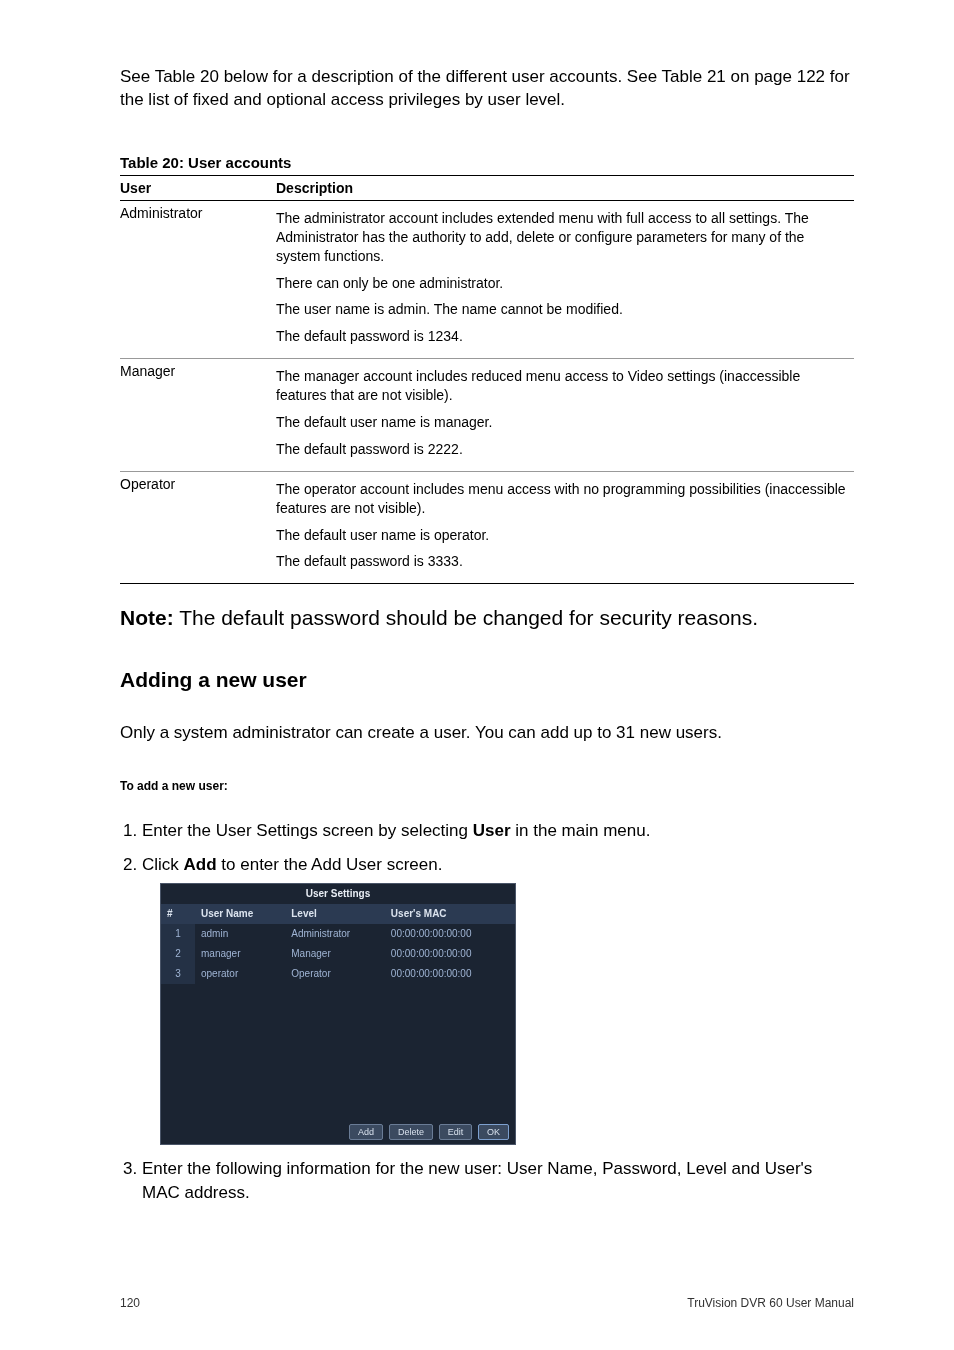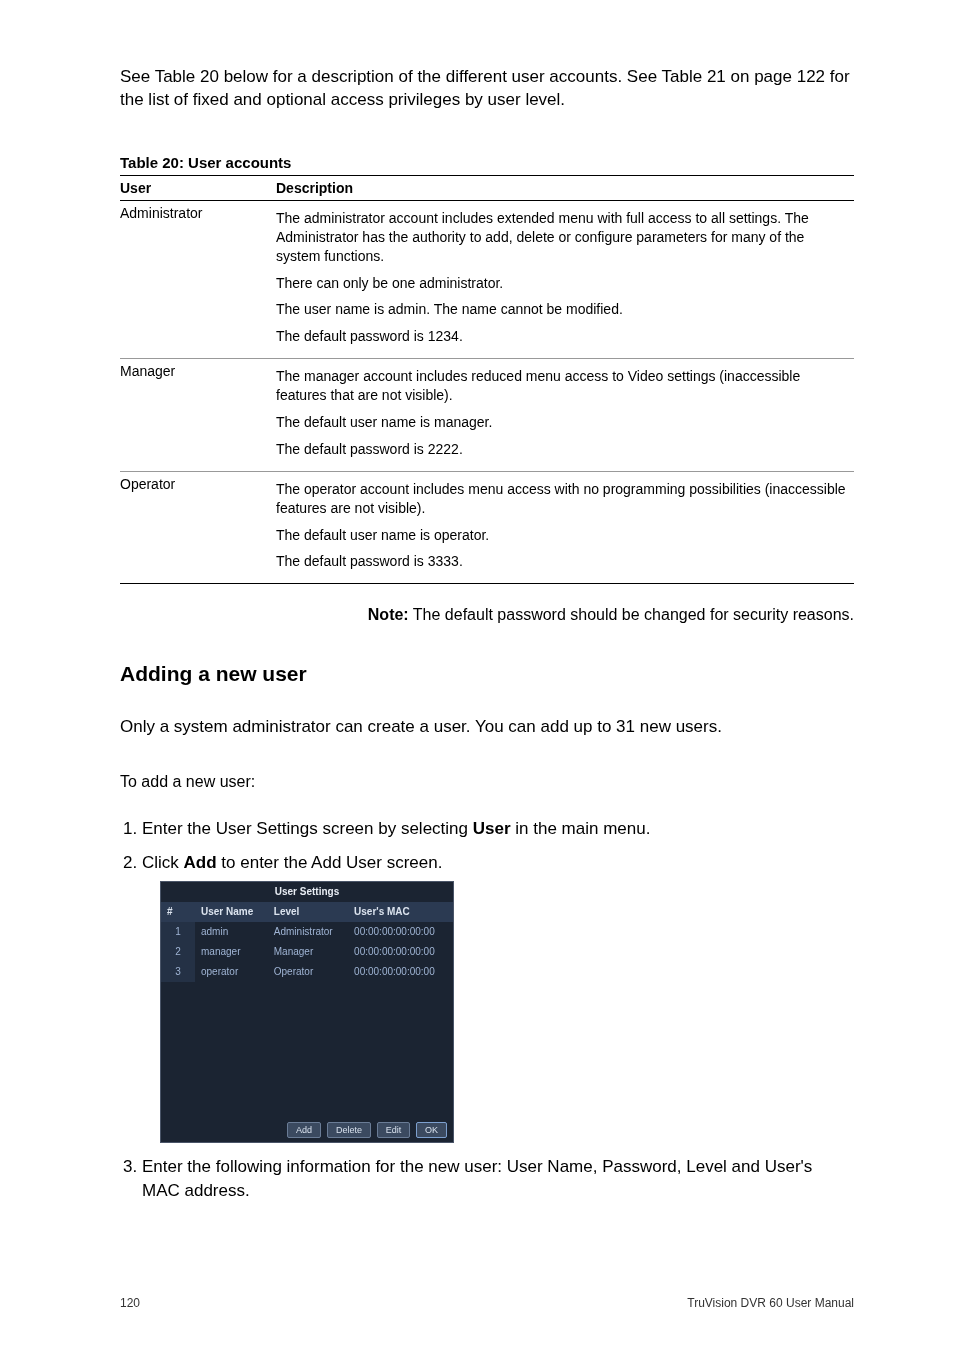--- a/index.html
+++ b/index.html
@@ -57,52 +57,51 @@
   }
   .col-user {
     width: 150px;
   }
   .cell-para {
     margin: 4px 0 8px 0;
     line-height: 1.35;
   }
   .note {
     margin: 22px 0 10px 0;
-    font-size: 16px;
-    text-align: right;
+    font-size: 21px;
   }
   .note-label {
     font-weight: bold;
   }
   .section-heading {
     font-weight: bold;
     font-size: 21px;
     margin: 28px 0 14px 0;
   }
   .subheading {
-    font-weight: normal;
-    font-size: 16px;
+    font-weight: bold;
+    font-size: 12px;
     margin: 16px 0 10px 0;
   }
   ol.steps {
     margin: 16px 0 10px 0;
     padding-left: 22px;
     font-size: 17px;
   }
   ol.steps li {
     margin-bottom: 10px;
     line-height: 1.4;
   }
   .bold-inline {
     font-weight: bold;
   }
 
   
   .screenshot {
-    width: 294px;
+    width: 356px;
     background: #1b2432;
     color: #cfd6df;
     font-family: Tahoma, Arial, sans-serif;
     font-size: 10px;
     border: 1px solid #4a5568;
     box-sizing: border-box;
     margin: 6px 0 12px 18px;
   }
   .ss-title {
     text-align: center;

